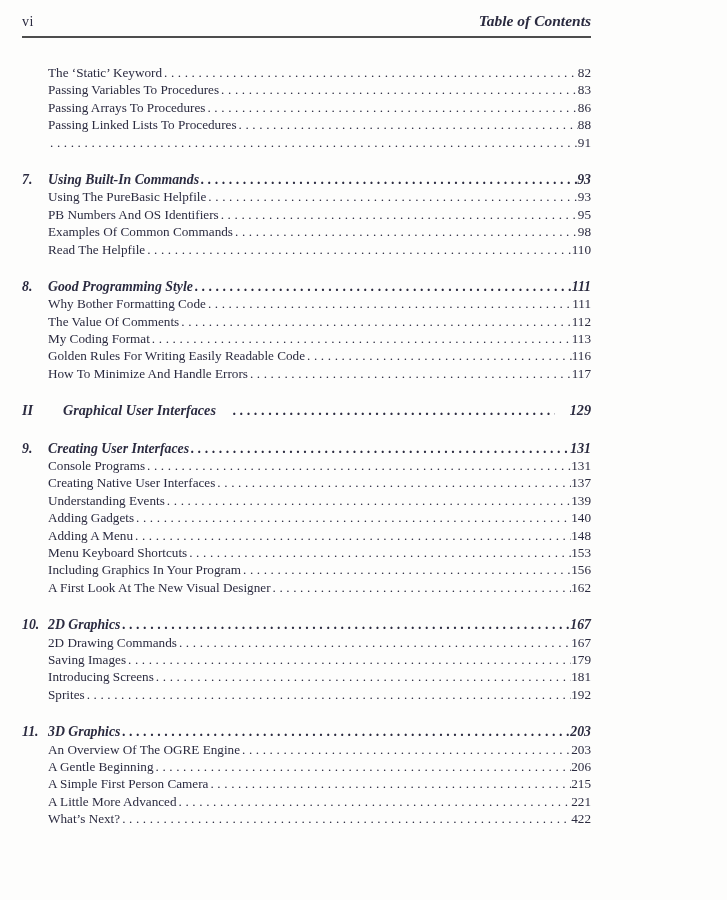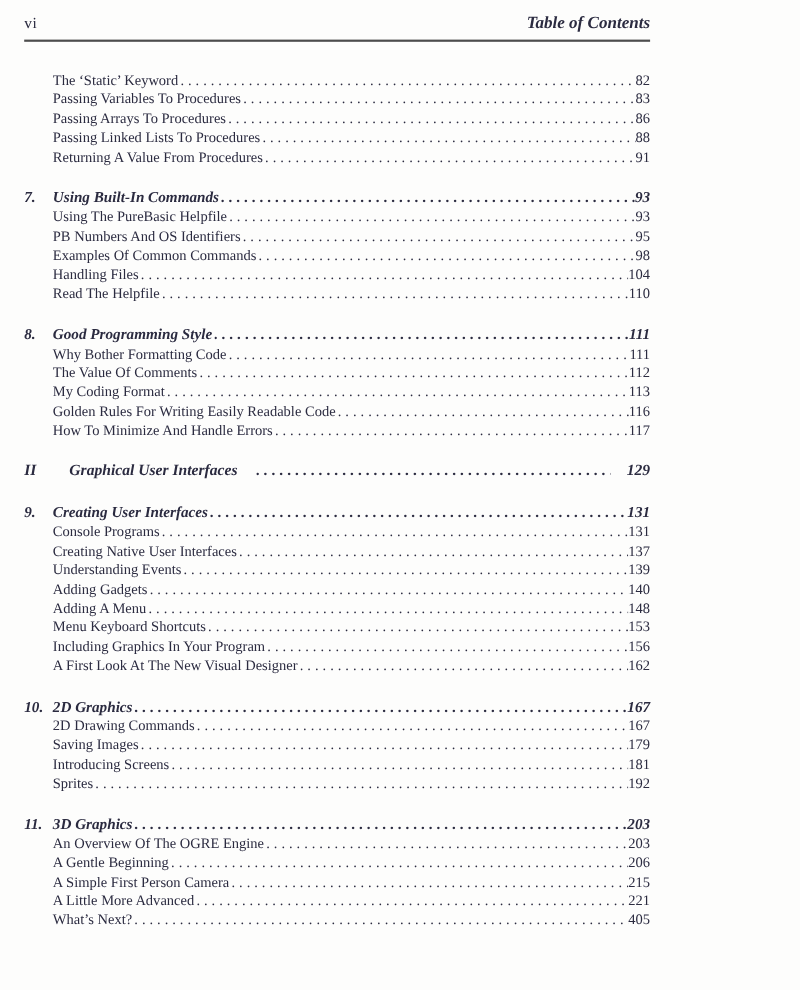--- a/index.html
+++ b/index.html
@@ -116,21 +116,20 @@
           <span class="pagenum">86</span>
         </div>
         <div class="toc-row">
           <span class="num"></span>
           <span class="title">Passing Linked Lists To Procedures</span>
           <span class="dots"></span>
           <span class="pagenum">88</span>
         </div>
         <div class="toc-row">
           <span class="num"></span>
-          <span class="title">Returning A Value From Procedures</span>
           <span class="dots"></span>
           <span class="pagenum">91</span>
         </div>
       </section>
       <section class="toc-section">
         <div class="toc-row heading">
           <span class="num">7.</span>
           <span class="title">Using Built-In Commands</span>
           <span class="dots"></span>
           <span class="pagenum">93</span>
@@ -145,26 +144,20 @@
           <span class="num"></span>
           <span class="title">PB Numbers And OS Identifiers</span>
           <span class="dots"></span>
           <span class="pagenum">95</span>
         </div>
         <div class="toc-row">
           <span class="num"></span>
           <span class="title">Examples Of Common Commands</span>
           <span class="dots"></span>
           <span class="pagenum">98</span>
-        </div>
-        <div class="toc-row">
-          <span class="num"></span>
-          <span class="title">Handling Files</span>
-          <span class="dots"></span>
-          <span class="pagenum">104</span>
         </div>
         <div class="toc-row">
           <span class="num"></span>
           <span class="title">Read The Helpfile</span>
           <span class="dots"></span>
           <span class="pagenum">110</span>
         </div>
       </section>
       <section class="toc-section">
         <div class="toc-row heading">
@@ -328,18 +321,18 @@
         <div class="toc-row">
           <span class="num"></span>
           <span class="title">A Little More Advanced</span>
           <span class="dots"></span>
           <span class="pagenum">221</span>
         </div>
         <div class="toc-row">
           <span class="num"></span>
           <span class="title">What’s Next?</span>
           <span class="dots"></span>
-          <span class="pagenum">405</span>
+          <span class="pagenum">422</span>
         </div>
       </section>
     </div>
 
 </div>
 
 </body></html>

